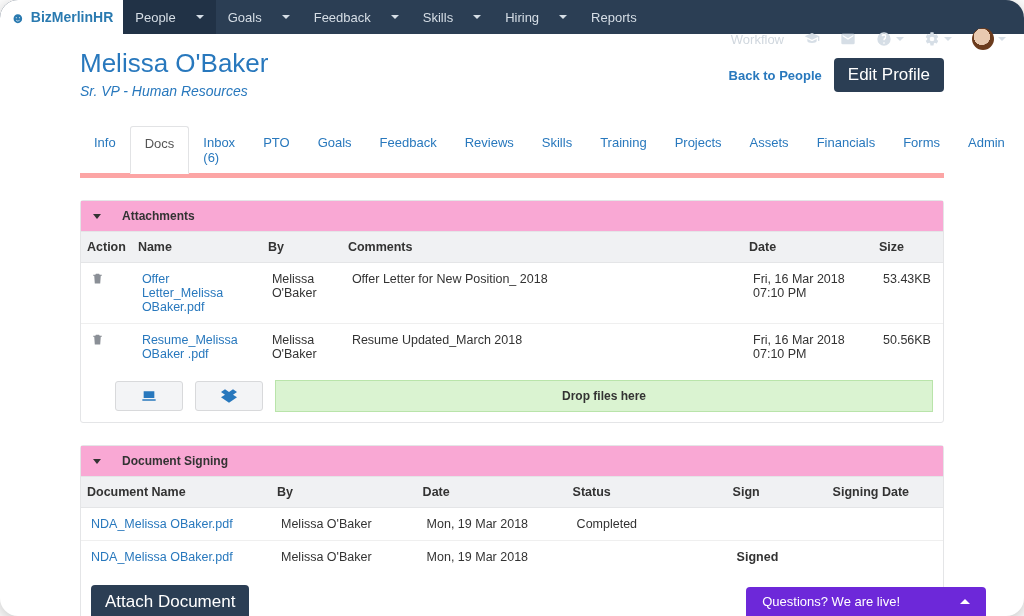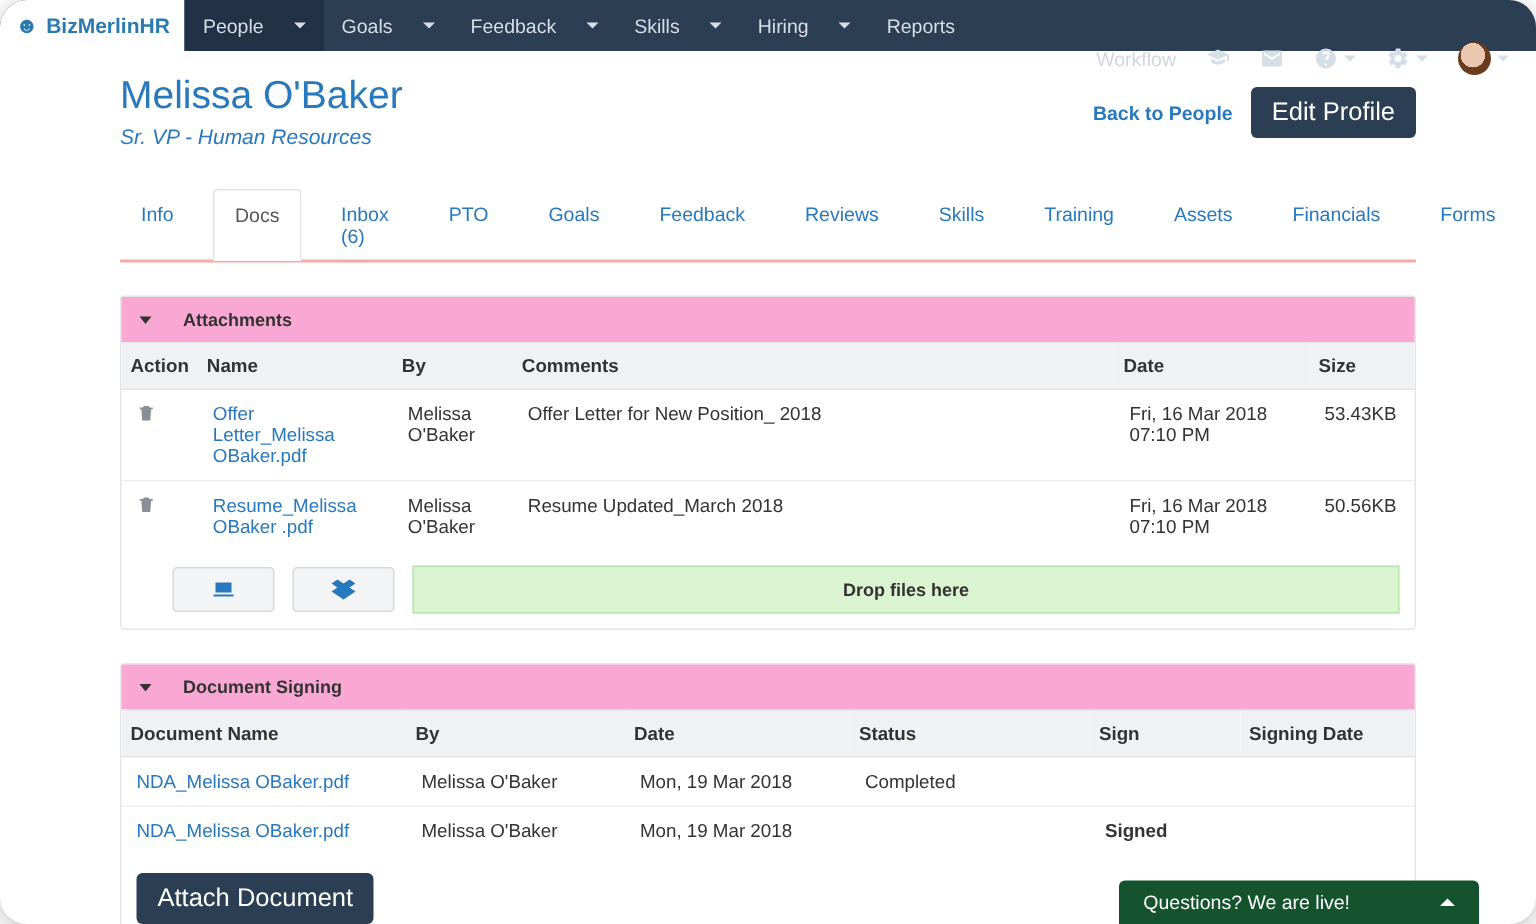--- a/index.html
+++ b/index.html
@@ -78,22 +78,22 @@
   .person-name { font-size: 26px; font-weight: 400; color: #2878bd; }
   .person-title { font-size: 14px; font-style: italic; color: #2878bd; margin-top: 4px; }
   .header-actions { display: flex; align-items: center; gap: 12px; margin-top: 10px; }
   .link { color: #2878bd; text-decoration: none; cursor: pointer; font-weight:600; }
   .btn {
     background: #2b3e54; color: #fff; border: none;
     padding: 7px 14px; border-radius: 4px; cursor: pointer; font-size: 17px;
   }
   
   .tabs {
-    display: flex; gap: 12px;
-    border-bottom: 2px solid #fca5a5;
+    display: flex; gap: 0;
+    border-bottom: 5px solid #fca5a5;
     margin-top: 26px;
     font-size: 13px;
   }
   .tab {
     padding: 9px 14px;
     color: #2878bd;
     cursor: pointer;
     position: relative;
     top: 1px;
   }
@@ -167,21 +167,21 @@
   .ds-col-docname { width: 190px; }
   .ds-col-date { width: 150px; }
   .ds-col-status { width: 160px; }
   .ds-col-sign { width: 100px; }
   
   .attach-row { padding: 12px 10px; }
   
   .chat-widget {
     position: absolute;
     right: 38px; bottom: 0;
-    background: #14532d;
+    background: #6d28d9;
     color: #fff;
     padding: 7px 16px;
     border-radius: 4px 4px 0 0;
     font-size: 13px;
     display: flex; align-items: center; gap: 60px;
     cursor: pointer;
   }
   .chat-widget .up {
     width: 0; height: 0;
     border-left: 5px solid transparent;
@@ -274,20 +274,21 @@
     <div class="tabs">
       <div class="tab">Info</div>
       <div class="tab active">Docs</div>
       <div class="tab">Inbox (6)</div>
       <div class="tab">PTO</div>
       <div class="tab">Goals</div>
       <div class="tab">Feedback</div>
       <div class="tab">Reviews</div>
       <div class="tab">Skills</div>
       <div class="tab">Training</div>
+      <div class="tab">Projects</div>
       <div class="tab">Assets</div>
       <div class="tab">Financials</div>
       <div class="tab">Forms</div>
       <div class="tab">Admin</div>
     </div>
 
     <div class="panel">
       <div class="panel-header">
         <span class="chev"></span>
         <span>Attachments</span>

